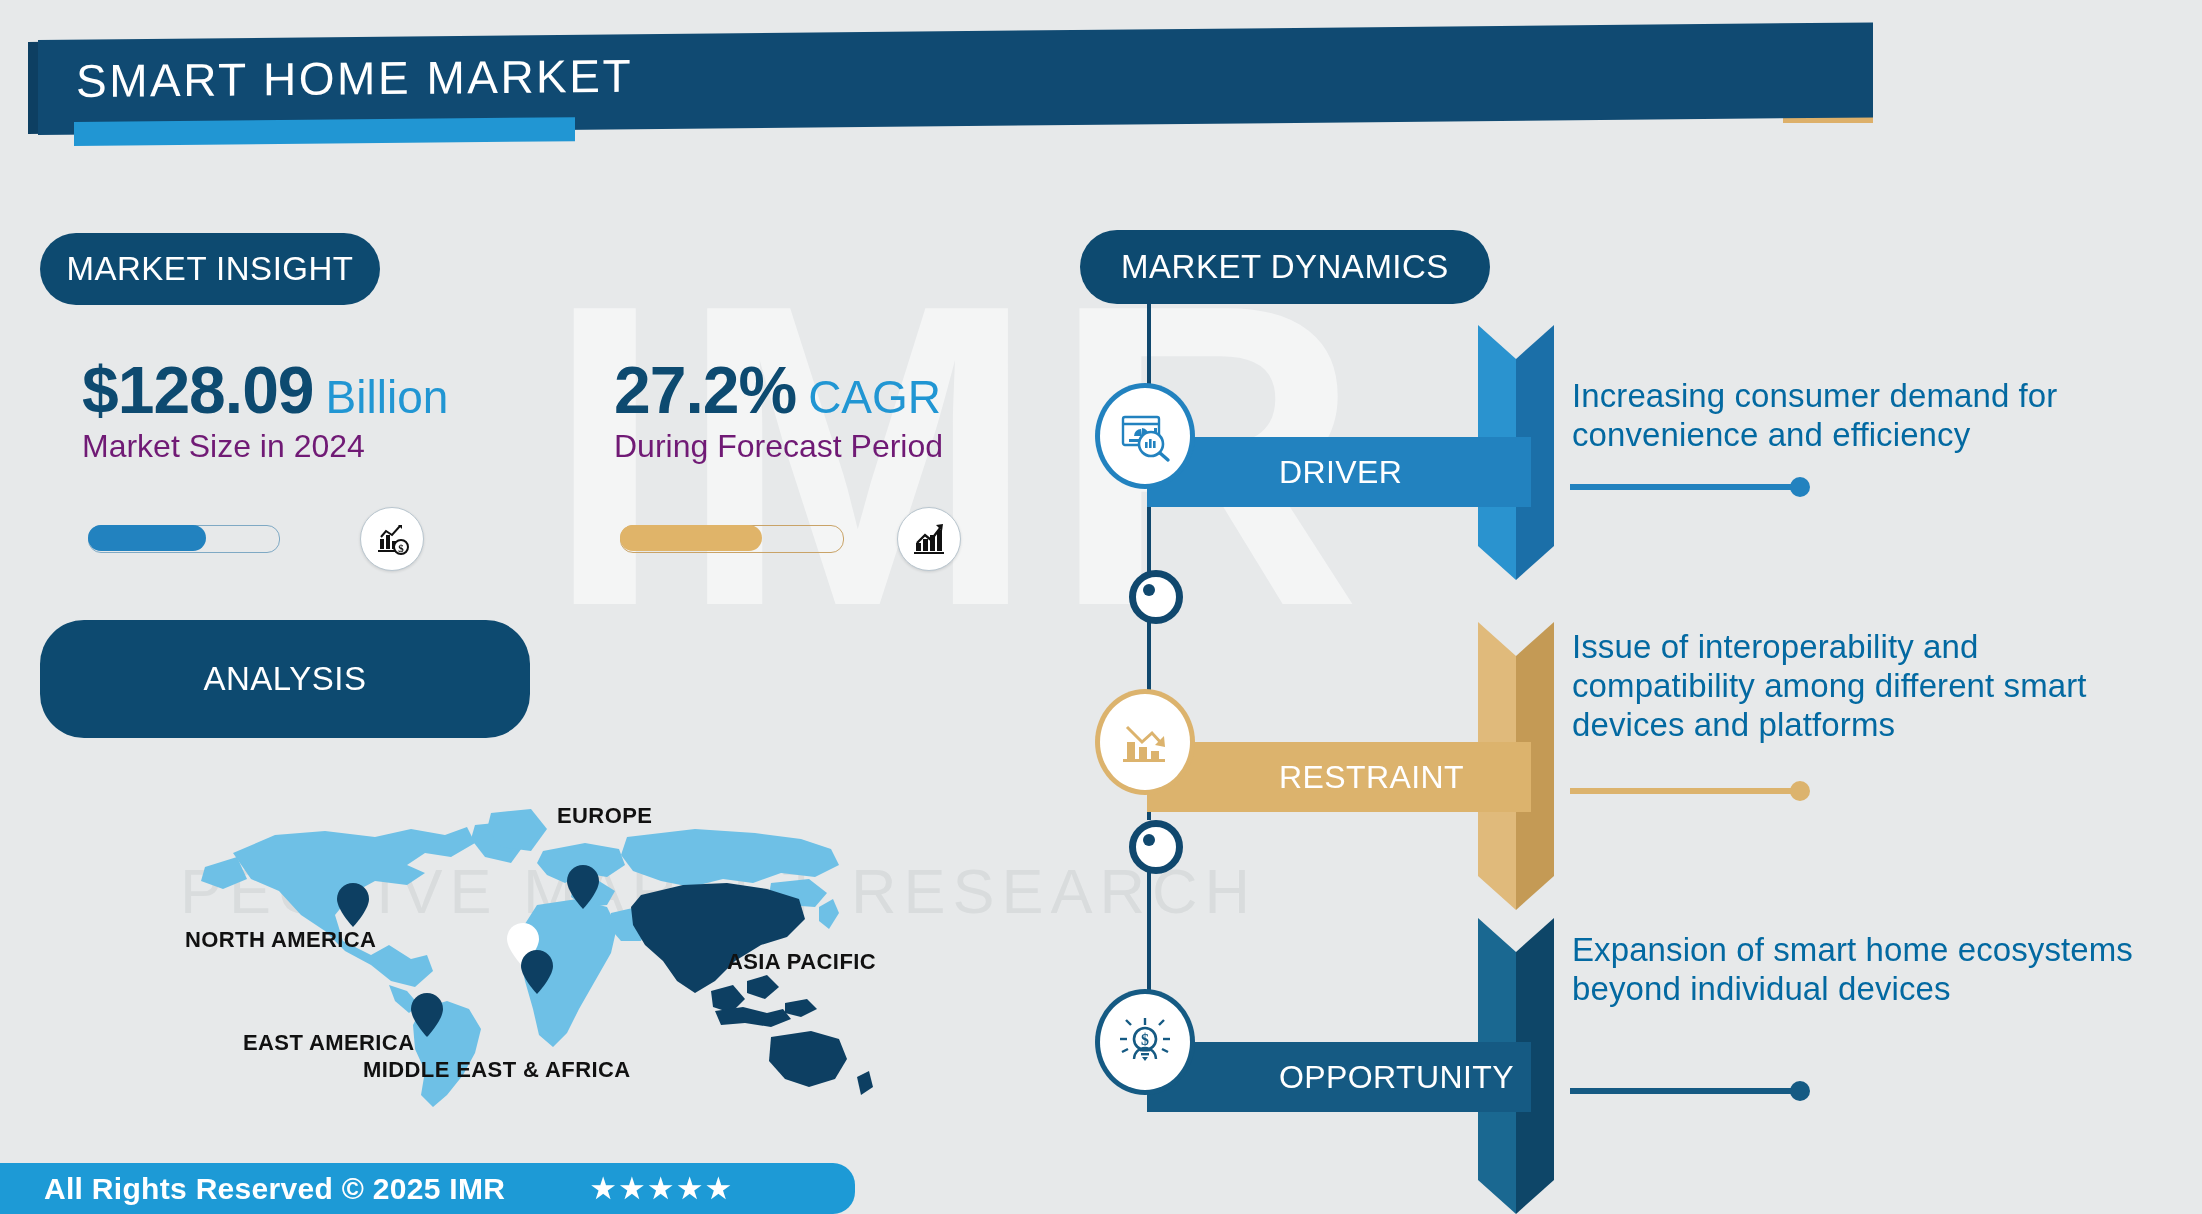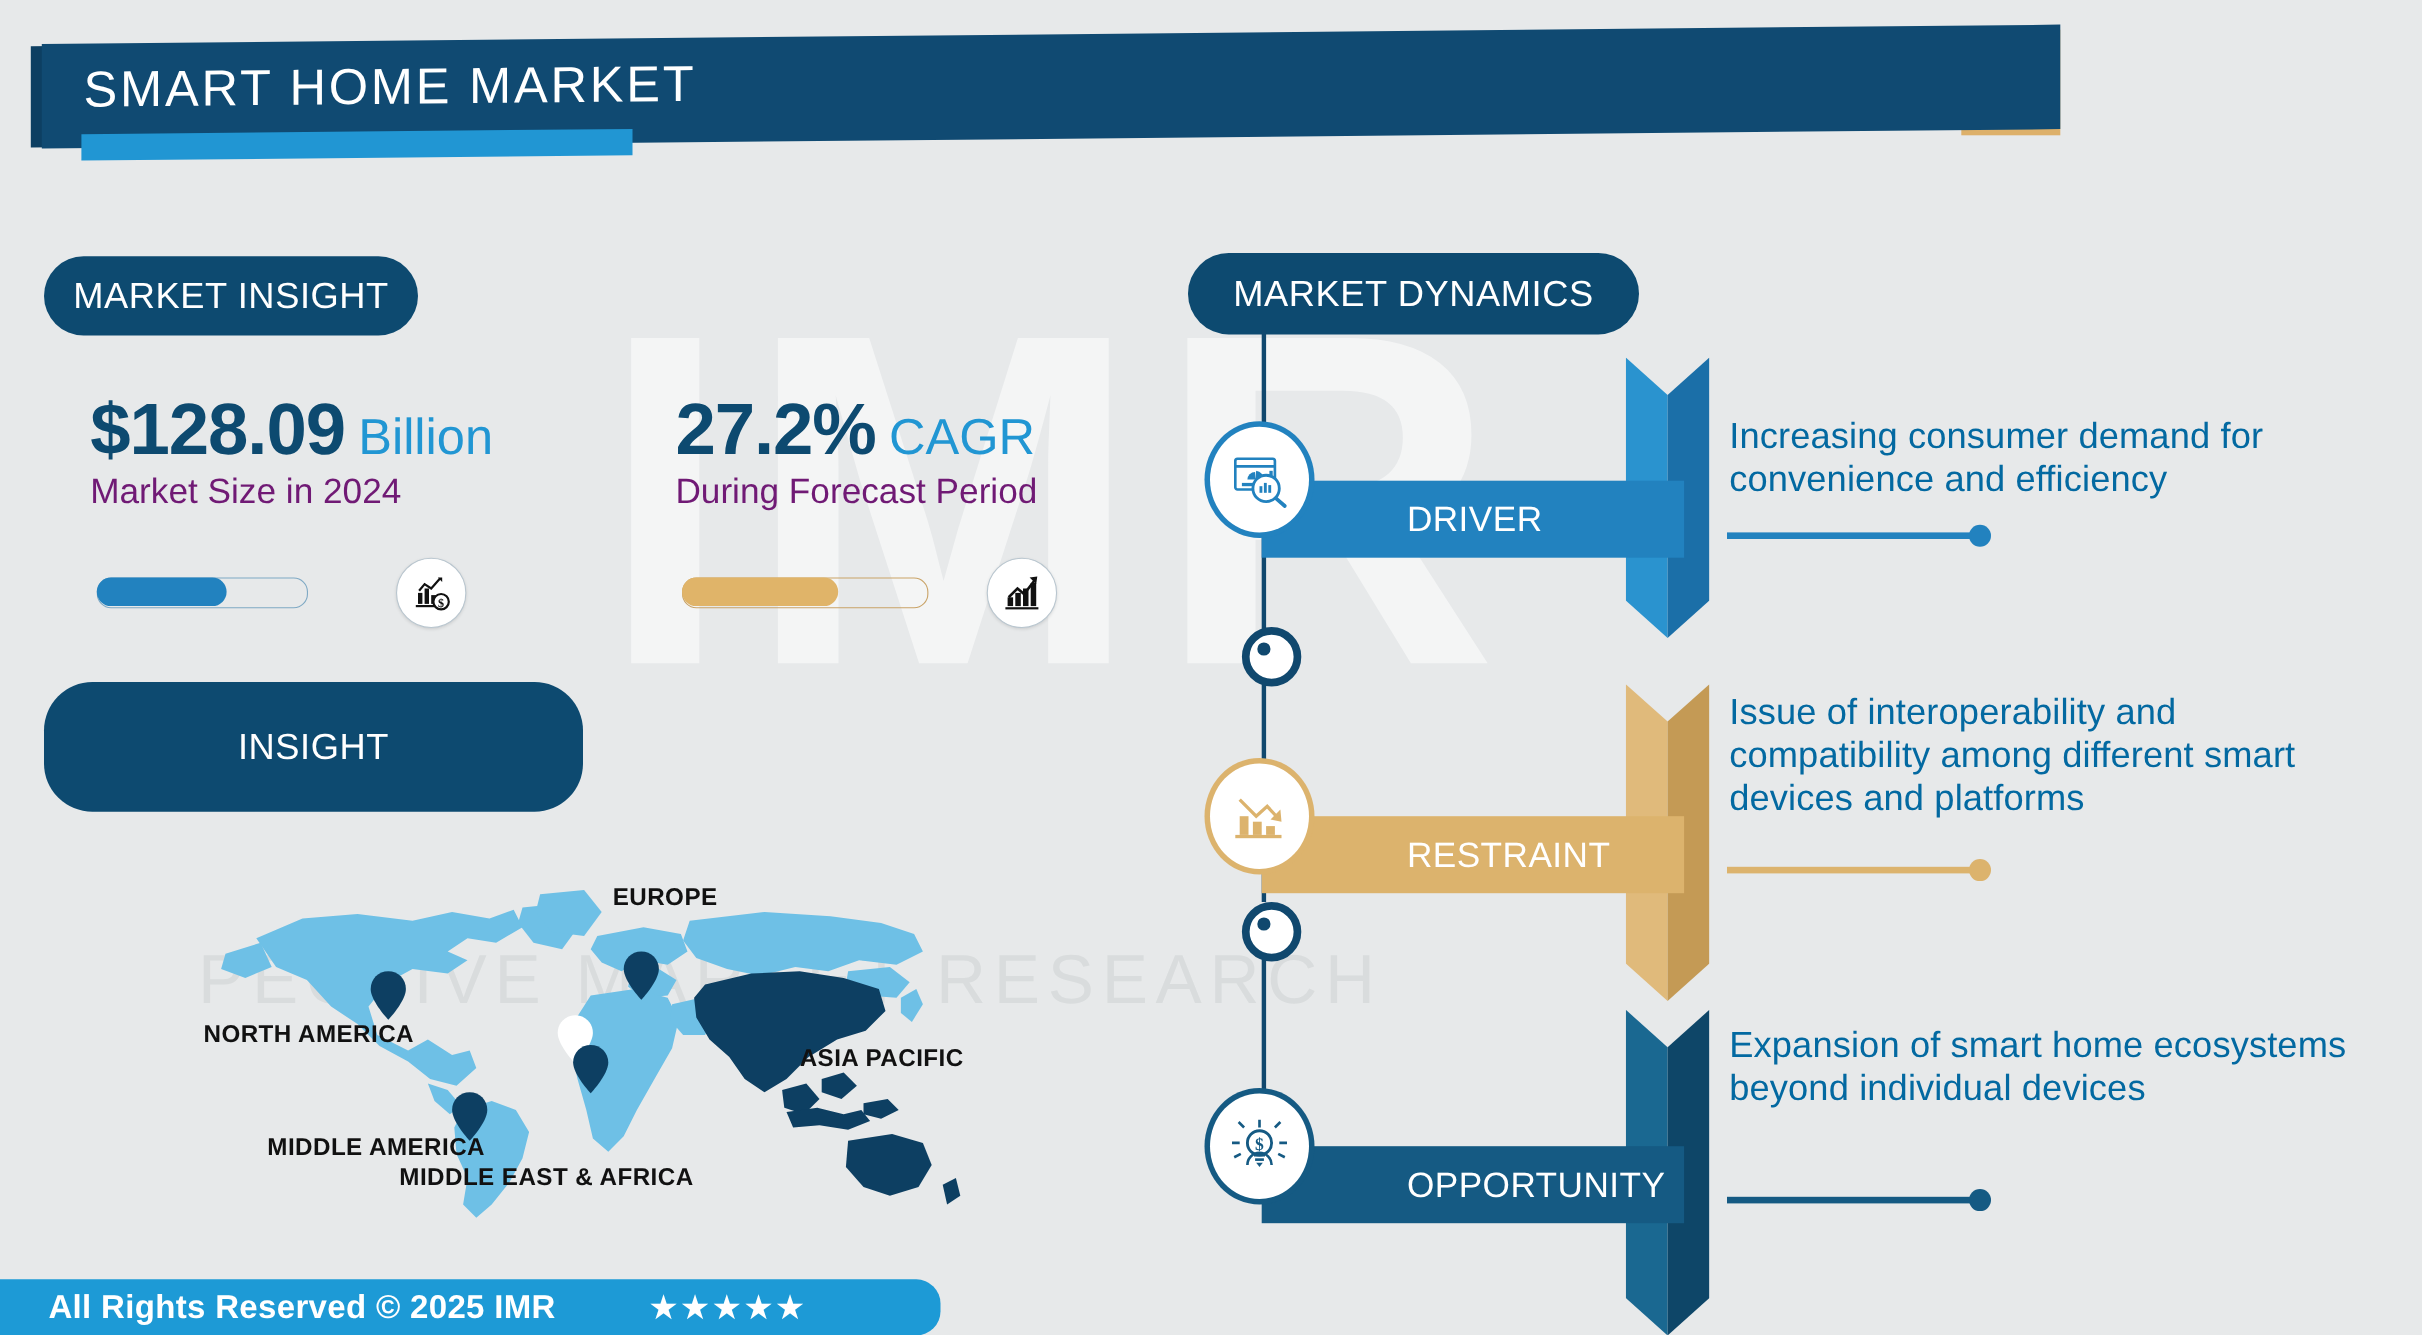--- a/index.html
+++ b/index.html
@@ -202,21 +202,21 @@
       <rect x="21" y="16" width="5" height="16" fill="#111"></rect>
       <rect x="28" y="11" width="5" height="21" fill="#111"></rect>
       <rect x="5" y="33" width="30" height="2" fill="#111"></rect>
       <polyline points="8,24 16,16 22,21 32,8" fill="none" stroke="#111" stroke-width="2.4"></polyline>
       <polygon points="27,6 34,5 33,12" fill="#111"></polygon>
     </svg>
   </div>
 
   <div class="pill" id="pill-geo">
     <div>
-      <div>INSIGHT</div>
+      <div>ANALYSIS</div>
     </div>
   </div>
 
   <div class="map-wrap">
     <svg width="720" height="320" viewBox="0 0 720 320">
       <g id="map-base" fill="#6ec0e6">
 
         <path d="M58,58 L100,40 L150,36 L200,42 L236,34 L270,40 L292,32 L300,48 L276,62 L250,58 L232,70 L250,78 L232,90 L200,86 L178,98 L160,120 L168,146 L196,160 L214,150 L236,164 L252,160 L258,176 L240,192 L216,186 L196,170 L170,156 L150,136 L126,120 L104,96 L76,84 Z"></path>
         <path d="M300,30 L340,26 L352,46 L336,68 L310,62 L296,44 Z"></path>
         <path d="M30,72 L62,62 L72,84 L48,94 L26,86 Z"></path>
@@ -258,21 +258,21 @@
           <path d="M408,70 c-9,0 -16,7 -16,16 c0,11 16,28 16,28 c0,0 16,-17 16,-28 c0,-9 -7,-16 -16,-16 z" fill="#0d3f62"></path>
           <path d="M348,128 c-9,0 -16,7 -16,16 c0,11 16,28 16,28 c0,0 16,-17 16,-28 c0,-9 -7,-16 -16,-16 z" fill="#ffffff"></path>
           <path d="M252,198 c-9,0 -16,7 -16,16 c0,11 16,28 16,28 c0,0 16,-17 16,-28 c0,-9 -7,-16 -16,-16 z" fill="#0d3f62"></path>
           <path d="M362,155 c-9,0 -16,7 -16,16 c0,11 16,28 16,28 c0,0 16,-17 16,-28 c0,-9 -7,-16 -16,-16 z" fill="#0d3f62"></path>
         </g>
     </svg>
     <div id="map-labels">
         <div class="map-label" style="left: 10px; top: 132px;">NORTH AMERICA</div>
         <div class="map-label" style="left: 382px; top: 8px;">EUROPE</div>
         <div class="map-label" style="left: 552px; top: 154px;">ASIA PACIFIC</div>
-        <div class="map-label" style="left: 68px; top: 235px;">MIDDLE AMERICA</div>
+        <div class="map-label" style="left: 68px; top: 235px;">EAST AMERICA</div>
         <div class="map-label" style="left: 188px; top: 262px;">MIDDLE EAST &amp; AFRICA</div>
       </div>
   </div>
 
   <div class="pill" id="pill-dynamics" style="background: rgb(13, 74, 112);">
     <span>MARKET DYNAMICS</span>
   </div>
 
   <div class="tl-line" style="top:300px;height:290px;"></div>
   <div class="tl-line" style="top:610px;height:210px;"></div>

